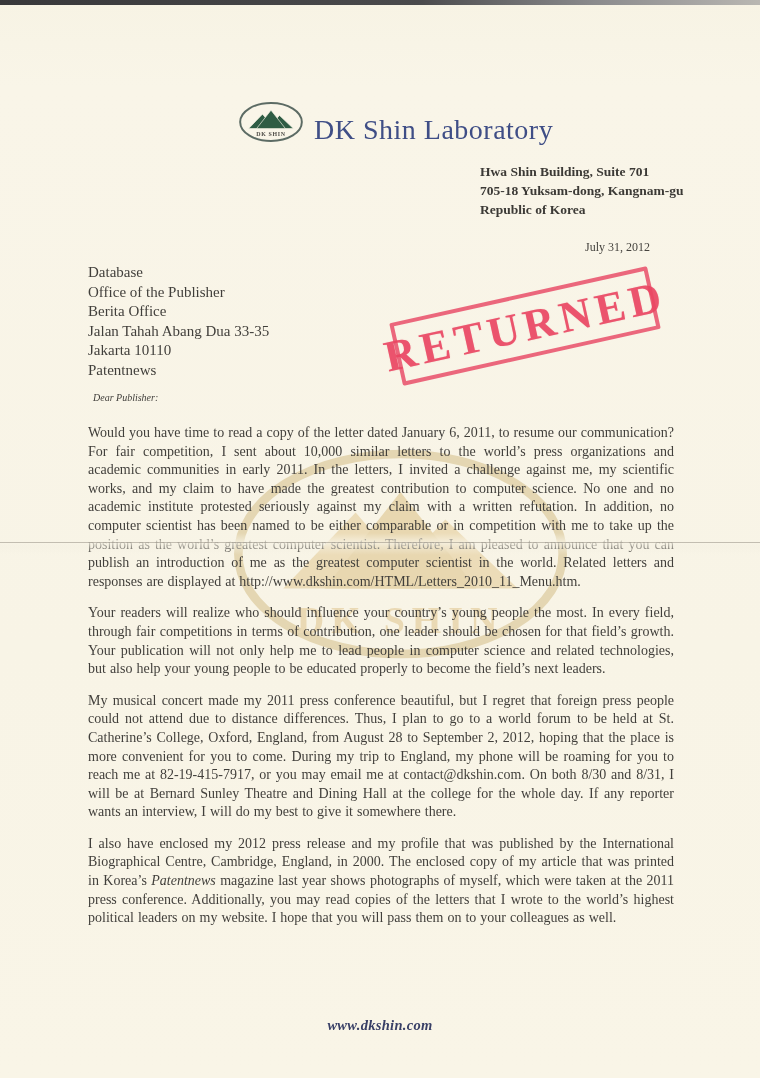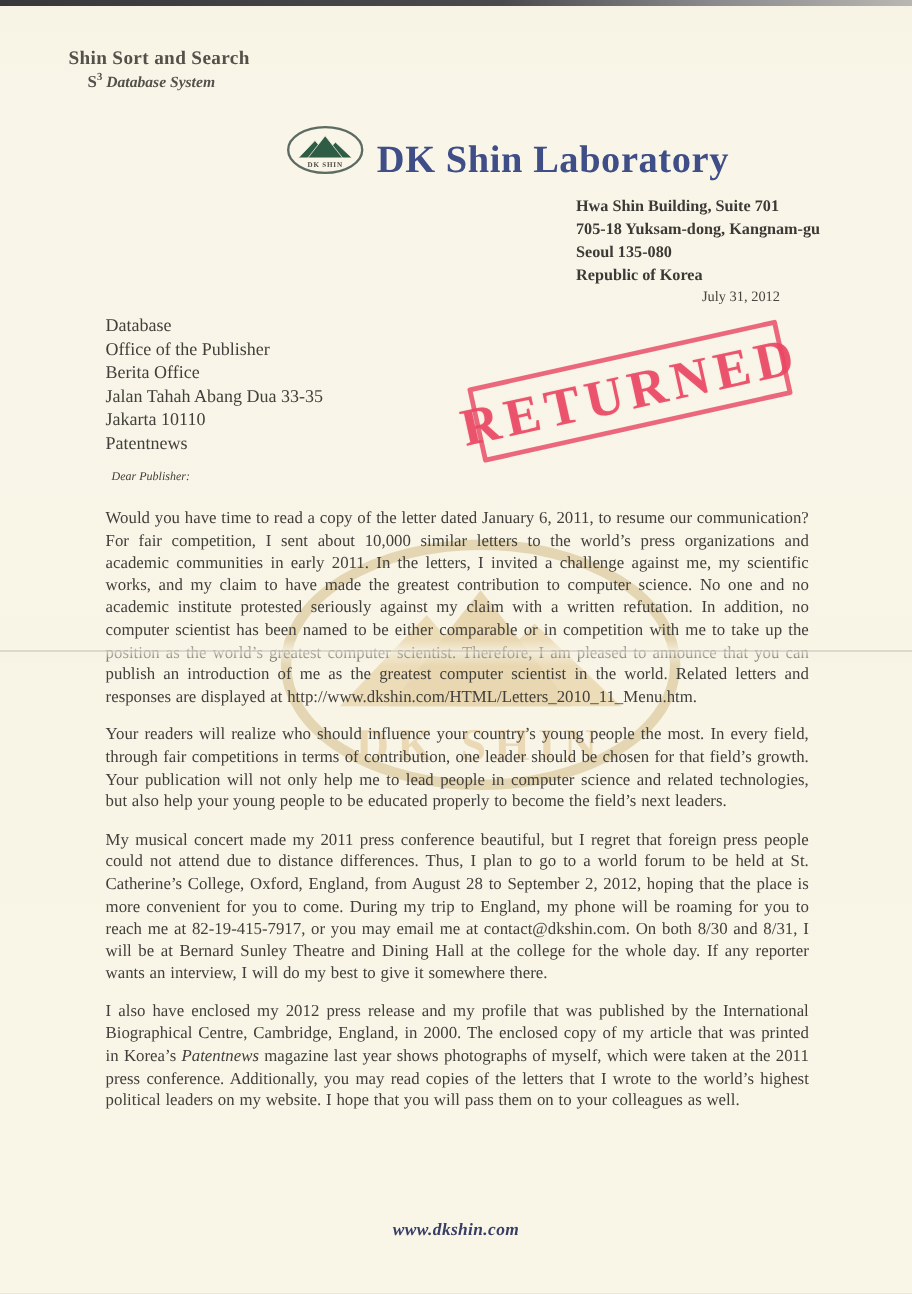--- a/index.html
+++ b/index.html
@@ -21,21 +21,21 @@
   }
   
   .letterhead { position: absolute; left: 57px; top: 40px; color: #54514b; }
   .letterhead .company { font-weight: bold; font-size: 16px; letter-spacing: 0.3px; }
   .letterhead .product { font-size: 13px; margin-left: 16px; margin-top: 1px; }
   .letterhead .product .s { font-weight: bold; font-style: normal; font-size: 14px; }
   .letterhead .product sup { font-weight: bold; font-size: 9px; }
   .letterhead .product .rest { font-style: italic; font-weight: bold; }
   
   .lab-header { position: absolute; left: 238px; top: 98px; display: flex; align-items: center; gap: 10px; }
-  .lab-title { font-size: 32px; font-weight: bold; color: #3f4e86; letter-spacing: 0.5px; margin-top: 16px; }
+  .lab-title { font-size: 28px; font-weight: normal; color: #3f4e86; letter-spacing: 0.5px; margin-top: 16px; }
   
   .sender { position: absolute; left: 480px; top: 162px; font-weight: bold; font-size: 13.5px; line-height: 19px; color: #3c3a36; }
   .date { position: absolute; left: 585px; top: 240px; font-size: 12px; color: #46443f; }
   
   .recipient { position: absolute; left: 88px; top: 263px; font-size: 15px; line-height: 19.5px; }
   
   .stamp {
     position: absolute; left: 393px; top: 294px; width: 264px; height: 64px;
     border: 4px solid rgba(233, 78, 104, 0.85);
     border-radius: 2px;
@@ -66,40 +66,35 @@
   
   .footer { position: absolute; left: 0; top: 1016px; width: 100%; text-align: center; }
   .footer .url { font-weight: bold; font-style: italic; font-size: 14.5px; color: #383f66; letter-spacing: 0.3px; }
 </style>
 </head>
 <body>
 
 <div class="page">
   <div class="scan-edge-top"></div>
 
-  <div class="letterhead">
-    <div class="company">Shin Sort and Search</div>
-    <div class="product"><span class="s">S</span><sup>3</sup><span class="rest"> Database System</span></div>
-  </div>
 
   <div class="lab-header">
     <svg width="66" height="42" viewBox="0 0 100 64">
       <ellipse cx="50" cy="32" rx="47" ry="29" fill="none" stroke="#5c6b64" stroke-width="3"></ellipse>
       <polygon points="16,42 37,20 56,42" fill="#2e5c44" stroke="#f8f4e6" stroke-width="1"></polygon>
       <polygon points="44,42 63,22 84,42" fill="#2e5c44" stroke="#f8f4e6" stroke-width="1"></polygon>
       <polygon points="28,42 50,14 72,42" fill="#2e5c44" stroke="#f8f4e6" stroke-width="1"></polygon>
       <text x="50" y="54" text-anchor="middle" font-size="9" font-weight="bold" letter-spacing="1" fill="#4d4b46" font-family="'Liberation Serif', serif">DK SHIN</text>
     </svg>
     <div class="lab-title">DK Shin Laboratory</div>
   </div>
 
   <div class="sender">
     <div>Hwa Shin Building, Suite 701</div>
     <div>705-18 Yuksam-dong, Kangnam-gu</div>
-    <div>Seoul 135-080</div>
     <div>Republic of Korea</div>
   </div>
 
   <div class="date">July 31, 2012</div>
 
   <div class="recipient">
     <div>Database</div>
     <div>Office of the Publisher</div>
     <div>Berita Office</div>
     <div>Jalan Tahah Abang Dua 33-35</div>

